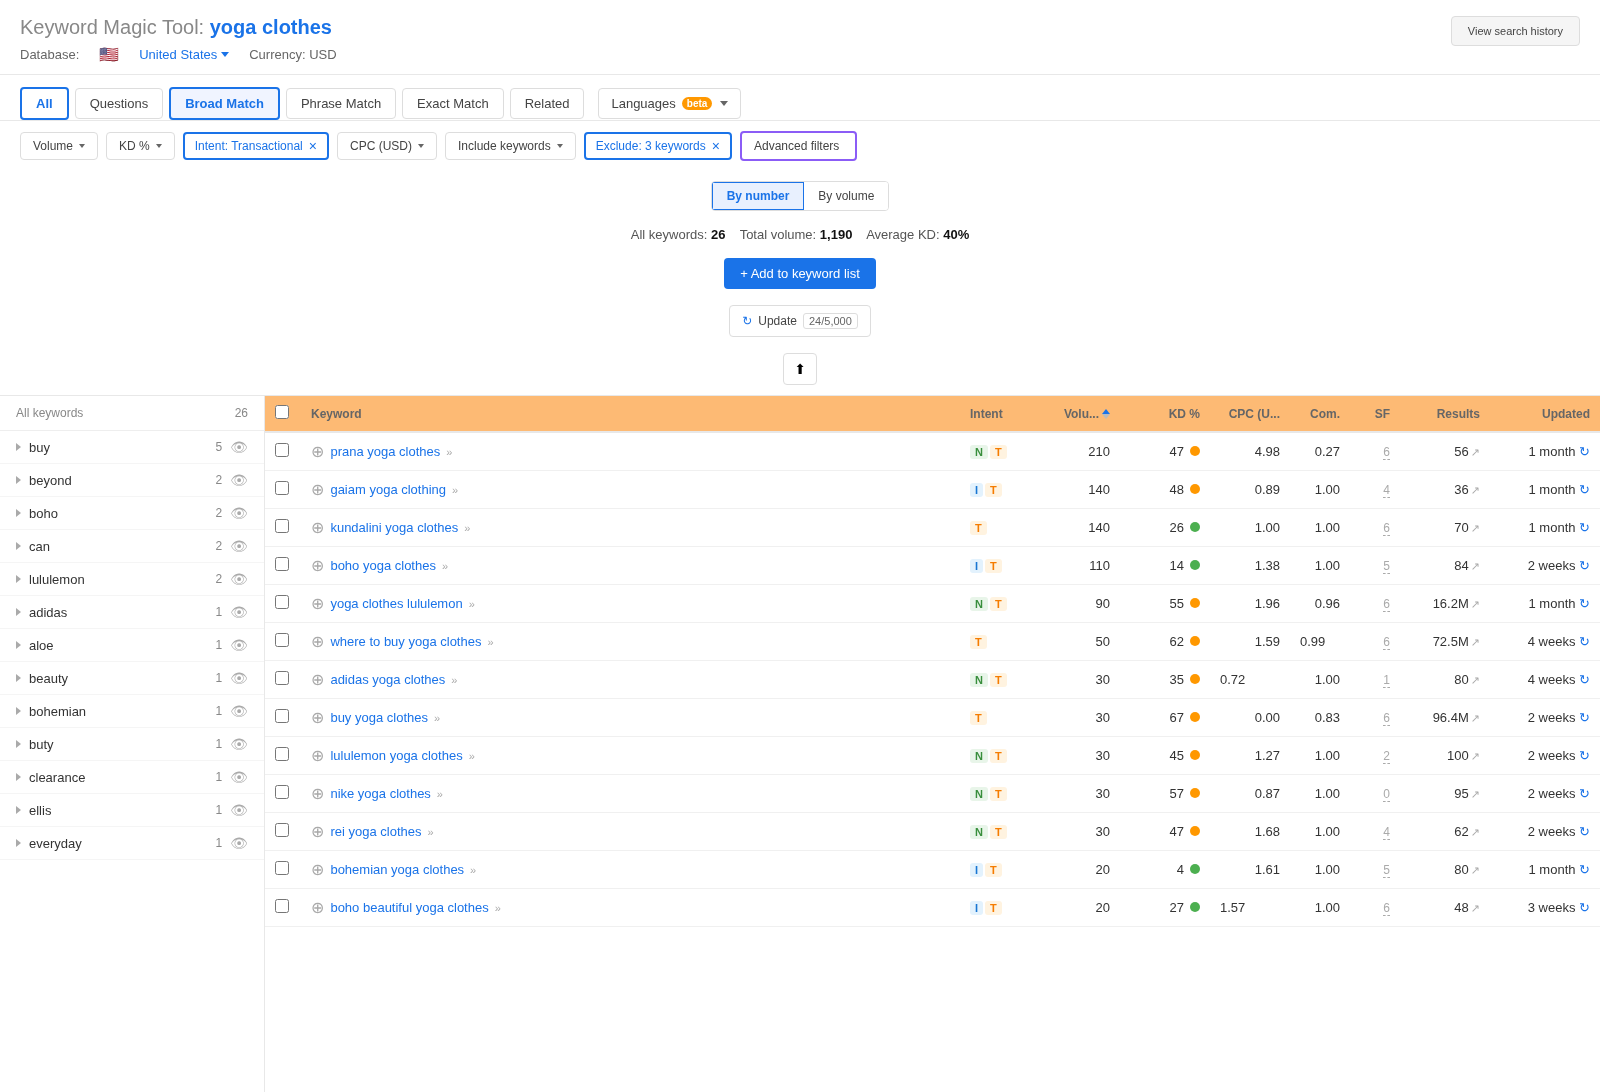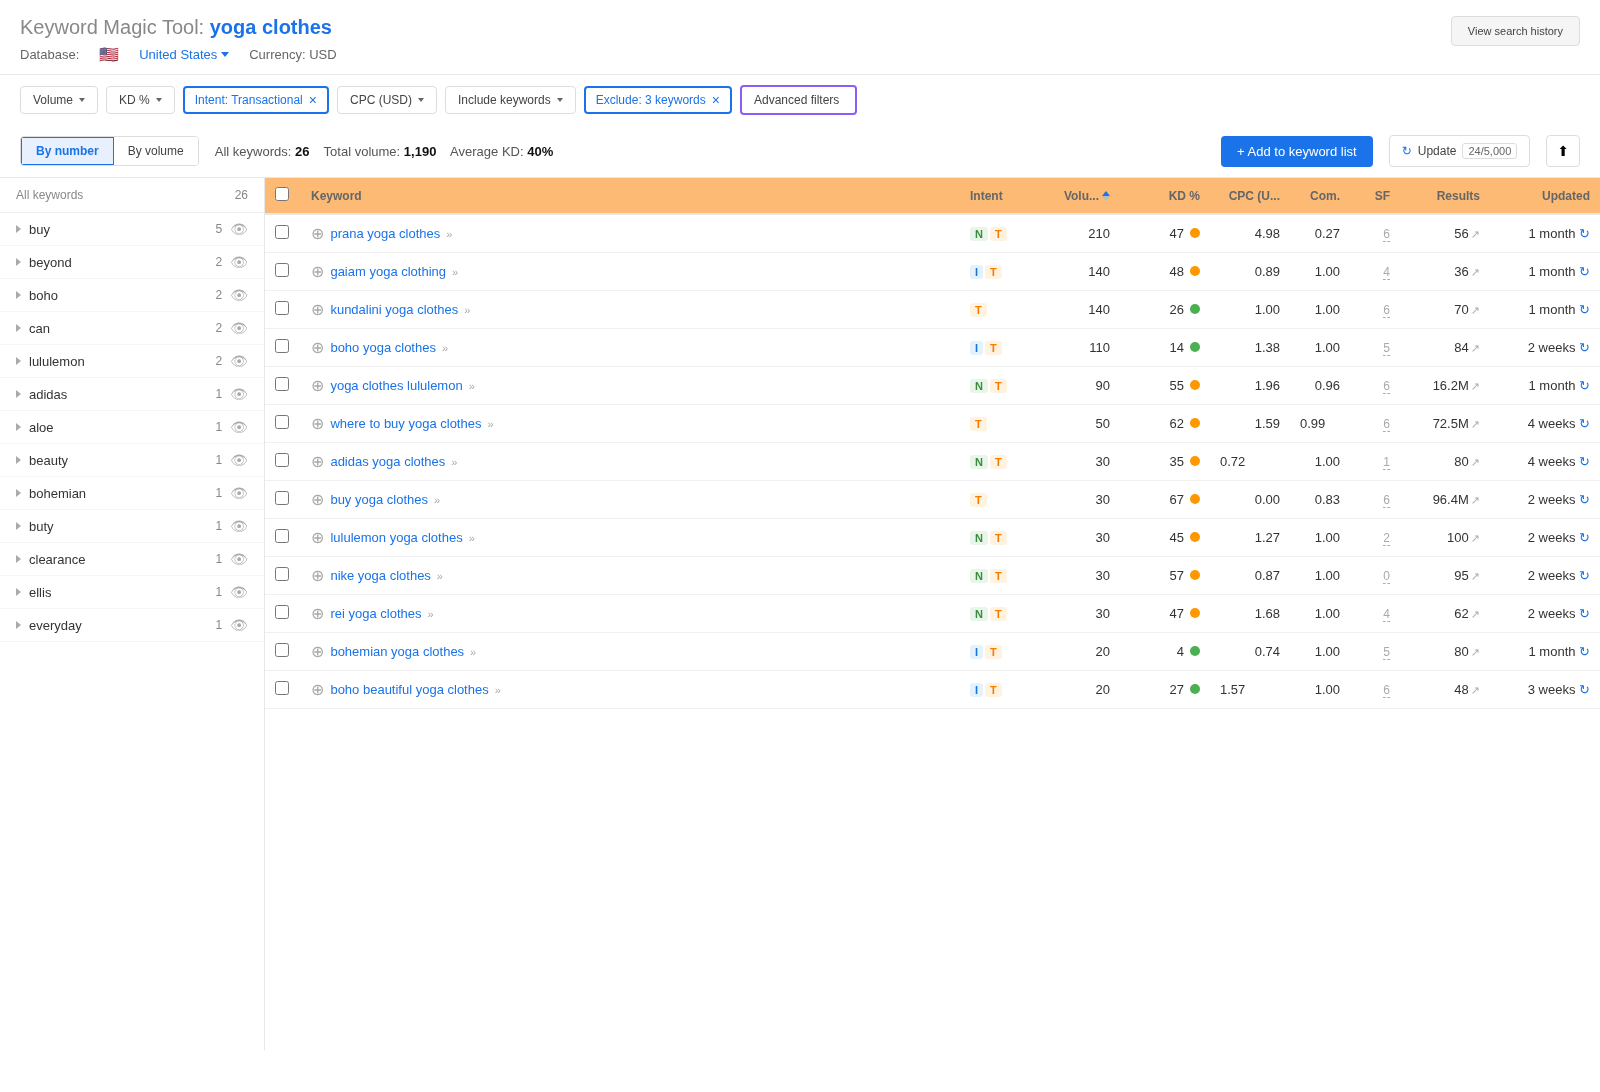--- a/index.html
+++ b/index.html
@@ -22,21 +22,21 @@
     .beta-badge { background: #ff9800; color: #fff; font-size: 10px; padding: 1px 5px; border-radius: 10px; font-weight: 600; }
 
     .filters-row { padding: 10px 20px; display: flex; align-items: center; gap: 8px; flex-wrap: wrap; }
     .filter-btn { padding: 6px 12px; border-radius: 4px; border: 1px solid #ddd; background: #fff; cursor: pointer; font-size: 12px; color: #444; display: flex; align-items: center; gap: 4px; }
     .filter-btn .chevron { display: inline-block; width: 0; height: 0; border-left: 3px solid transparent; border-right: 3px solid transparent; border-top: 4px solid #666; margin-left: 2px; }
     .filter-tag { padding: 5px 10px; border-radius: 4px; border: 2px solid #1a73e8; background: #fff; cursor: pointer; font-size: 12px; color: #1a73e8; display: flex; align-items: center; gap: 6px; font-weight: 500; }
     .filter-tag .x { font-size: 14px; color: #1a73e8; cursor: pointer; line-height: 1; }
     .filter-tag-exclude { border: 2px solid #1a73e8; }
     .advanced-btn { padding: 6px 12px; border-radius: 4px; border: 2px solid #8b5cf6; background: #fff; cursor: pointer; font-size: 12px; color: #444; display: flex; align-items: center; gap: 4px; }
 
-    .toolbar { padding: 10px 20px; display: flex; align-items: center; gap: 16px; border-bottom: 1px solid #e8e8e8; }
+    .toolbar { padding: 10px 20px; display: flex; align-items: center; gap: 16px; border-bottom: 1px solid #e8e8e8; flex-direction: column; }
     .sort-btns { display: flex; border: 1px solid #ddd; border-radius: 4px; overflow: hidden; }
     .sort-btn { padding: 6px 14px; background: #fff; border: none; cursor: pointer; font-size: 12px; color: #444; }
     .sort-btn.active { background: #e8f0fe; color: #1a73e8; font-weight: 600; border: 1px solid #1a73e8; }
     .stats { font-size: 13px; color: #555; flex: 1; }
     .stats strong { color: #111; }
     .add-btn { background: #1a73e8; color: #fff; border: none; padding: 8px 16px; border-radius: 4px; cursor: pointer; font-size: 13px; font-weight: 500; display: flex; align-items: center; gap: 6px; }
     .update-btn { background: #fff; border: 1px solid #ddd; padding: 7px 12px; border-radius: 4px; cursor: pointer; font-size: 12px; color: #444; display: flex; align-items: center; gap: 6px; }
     .export-btn { background: #fff; border: 1px solid #ddd; padding: 7px 10px; border-radius: 4px; cursor: pointer; font-size: 12px; }
 
     .main-layout { display: flex; height: calc(1092px - 220px); }
@@ -110,20 +110,33 @@
             <span>United States</span>
             <span class="chevron-down"></span>
           </a>
           <span>Currency: USD</span>
         </div>
       </div>
       <button class="view-history-btn">View search history</button>
     </div>
   </div>
 
+  <div class="tabs-row">
+    <button class="tab active">All</button>
+    <button class="tab">Questions</button>
+    <button class="tab active-bold">Broad Match</button>
+    <button class="tab">Phrase Match</button>
+    <button class="tab">Exact Match</button>
+    <button class="tab">Related</button>
+    <button class="lang-btn">
+      <span>Languages</span>
+      <span class="beta-badge">beta</span>
+      <span class="chevron-down" style="border-top-color:#666;"></span>
+    </button>
+  </div>
 
   <div class="filters-row">
     <button class="filter-btn">
       <span>Volume</span>
       <span class="chevron"></span>
     </button>
     <button class="filter-btn">
       <span>KD %</span>
       <span class="chevron"></span>
     </button>
@@ -606,21 +619,21 @@
         <span class="plus-icon">⊕</span>
         <span>bohemian yoga clothes</span>
         <span class="dbl-arrow">»</span>
       </a>
     </td>
     <td class="intent-col"><span class="intent-badge intent-i">I</span><span class="intent-badge intent-t">T</span></td>
     <td class="vol-col" style="text-align:right;">20</td>
     <td class="kd-col" style="text-align:right;">
       4<span class="kd-dot kd-green"></span>
     </td>
-    <td class="cpc-col" style="text-align:right;">0.74</td>
+    <td class="cpc-col" style="text-align:right;">1.61</td>
     <td class="com-col" style="text-align:right;">1.00</td>
     <td class="sf-col" style="text-align:right;">
       <a href="#" class="sf-link">5</a>
     </td>
     <td class="results-col" style="text-align:right;">
       80<a href="#" class="ext-link">↗</a>
     </td>
     <td class="updated-col" style="text-align:right;">
       1 month <span class="refresh-icon">↻</span>
     </td>

